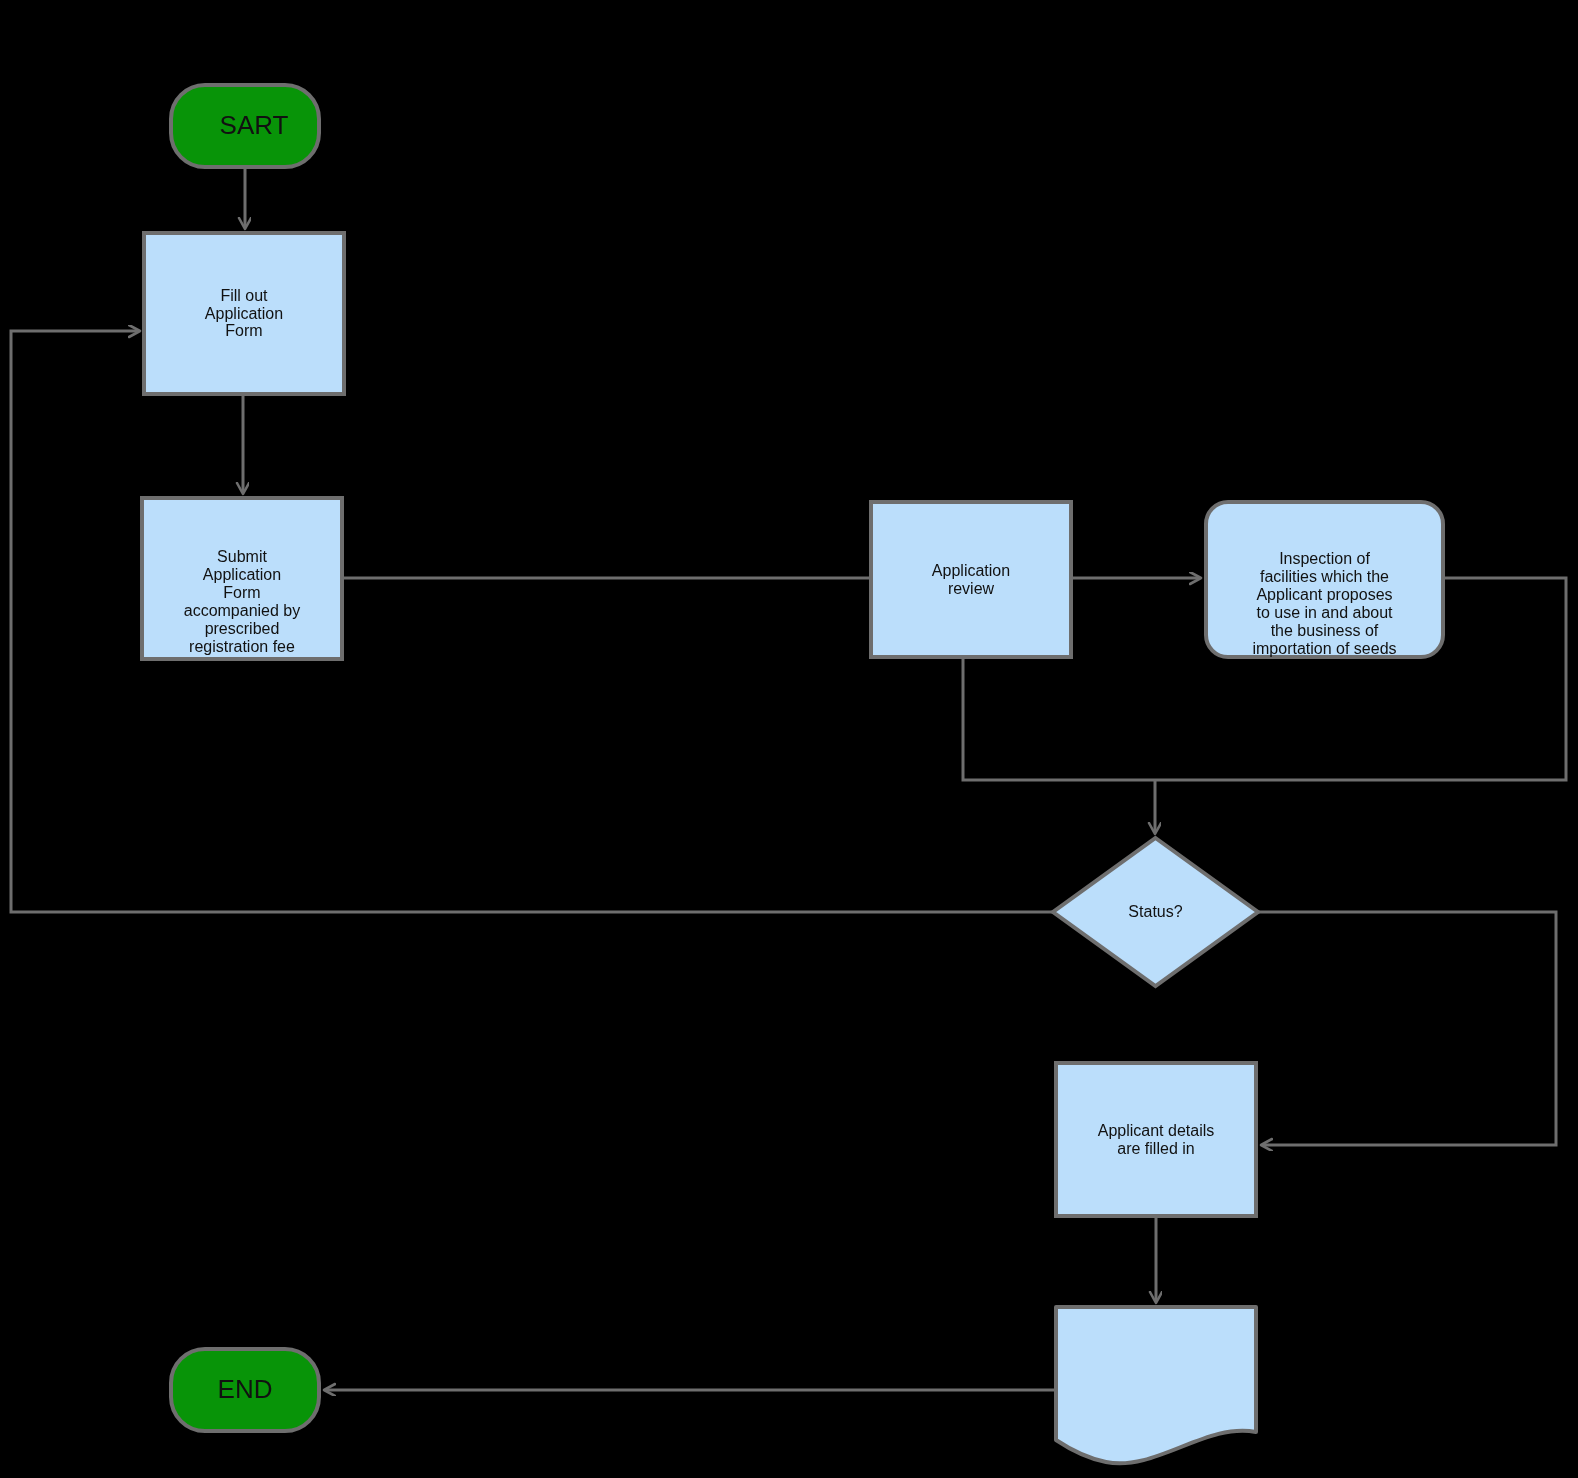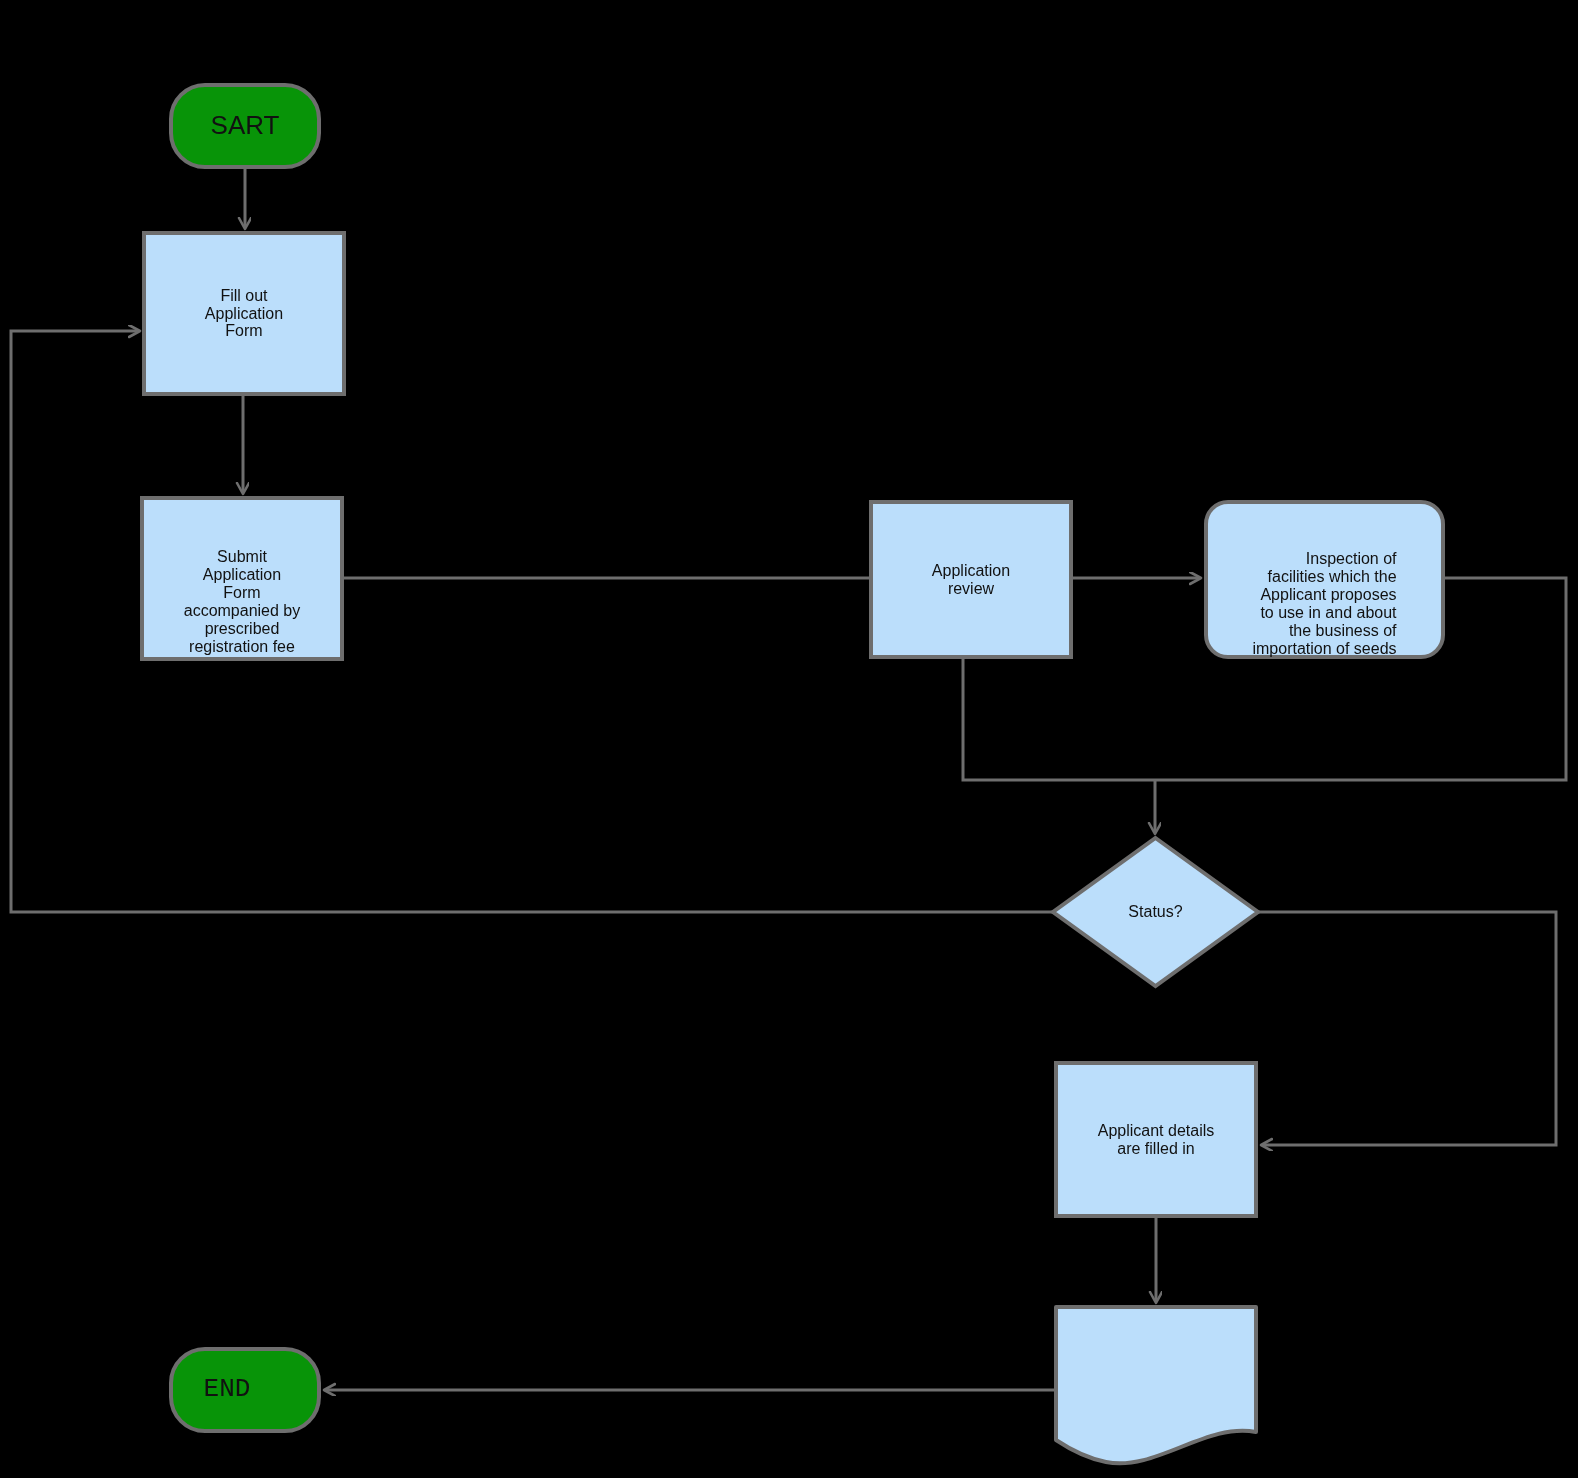--- a/index.html
+++ b/index.html
@@ -91,44 +91,44 @@
       <rect x="1056" y="1063" width="200" height="153" fill="#bbdefb" stroke="#6e6e6e" stroke-width="4"></rect>
 
       <path d="M 1056 1307 L 1256 1307 L 1256 1432
                C 1206 1422 1156 1472 1106 1462
                C 1086 1458 1068 1448 1056 1440 Z" fill="#bbdefb" stroke="#6e6e6e" stroke-width="4" stroke-linejoin="round"></path>
 
       <rect x="171" y="1349" width="148" height="82" rx="34" ry="34" fill="#089408" stroke="#6e6e6e" stroke-width="4"></rect>
     </g>
   </svg>
 
-  <div class="node-label label-terminator" style="left:171px; top:85px; width:148px; height:82px;">SART</div>
+  <div class="node-label label-terminator" style="left:180px; top:85px; width:148px; height:82px;">SART</div>
 
   <div class="node-label" style="left:144px; top:233px; width:200px; height:161px;">Fill out
 Application
 Form</div>
 
   <div class="node-label label-overflow" style="left:132px; top:498px; width:220px; height:190px; padding-top:2px;">Submit
 Application
 Form
 accompanied by
 prescribed
 registration fee</div>
 
   <div class="node-label" style="left:871px; top:502px; width:200px; height:155px;">Application
 review</div>
 
-  <div class="node-label label-overflow" style="left:1204px; top:500px; width:241px; height:170px; padding-top:2px;text-align:right;">Inspection of
+  <div class="node-label label-overflow" style="left:1204px; top:500px; width:241px; height:170px; padding-top:2px;">Inspection of
 facilities which the
 Applicant proposes
 to use in and about
 the business of
 importation of seeds</div>
 
   <div class="node-label" style="left:1053px; top:838px; width:205px; height:148px;text-align:center;">Status?</div>
 
   <div class="node-label" style="left:1050px; top:1063px; width:212px; height:153px;">Applicant details
 are filled in</div>
 
 
-  <div class="node-label label-terminator" style="left:153px; top:1349px; width:148px; height:82px;font-family:Liberation Mono, monospace;">END</div>
+  <div class="node-label label-terminator" style="left:171px; top:1349px; width:148px; height:82px;">END</div>
 
 </div>
 
 </body></html>

